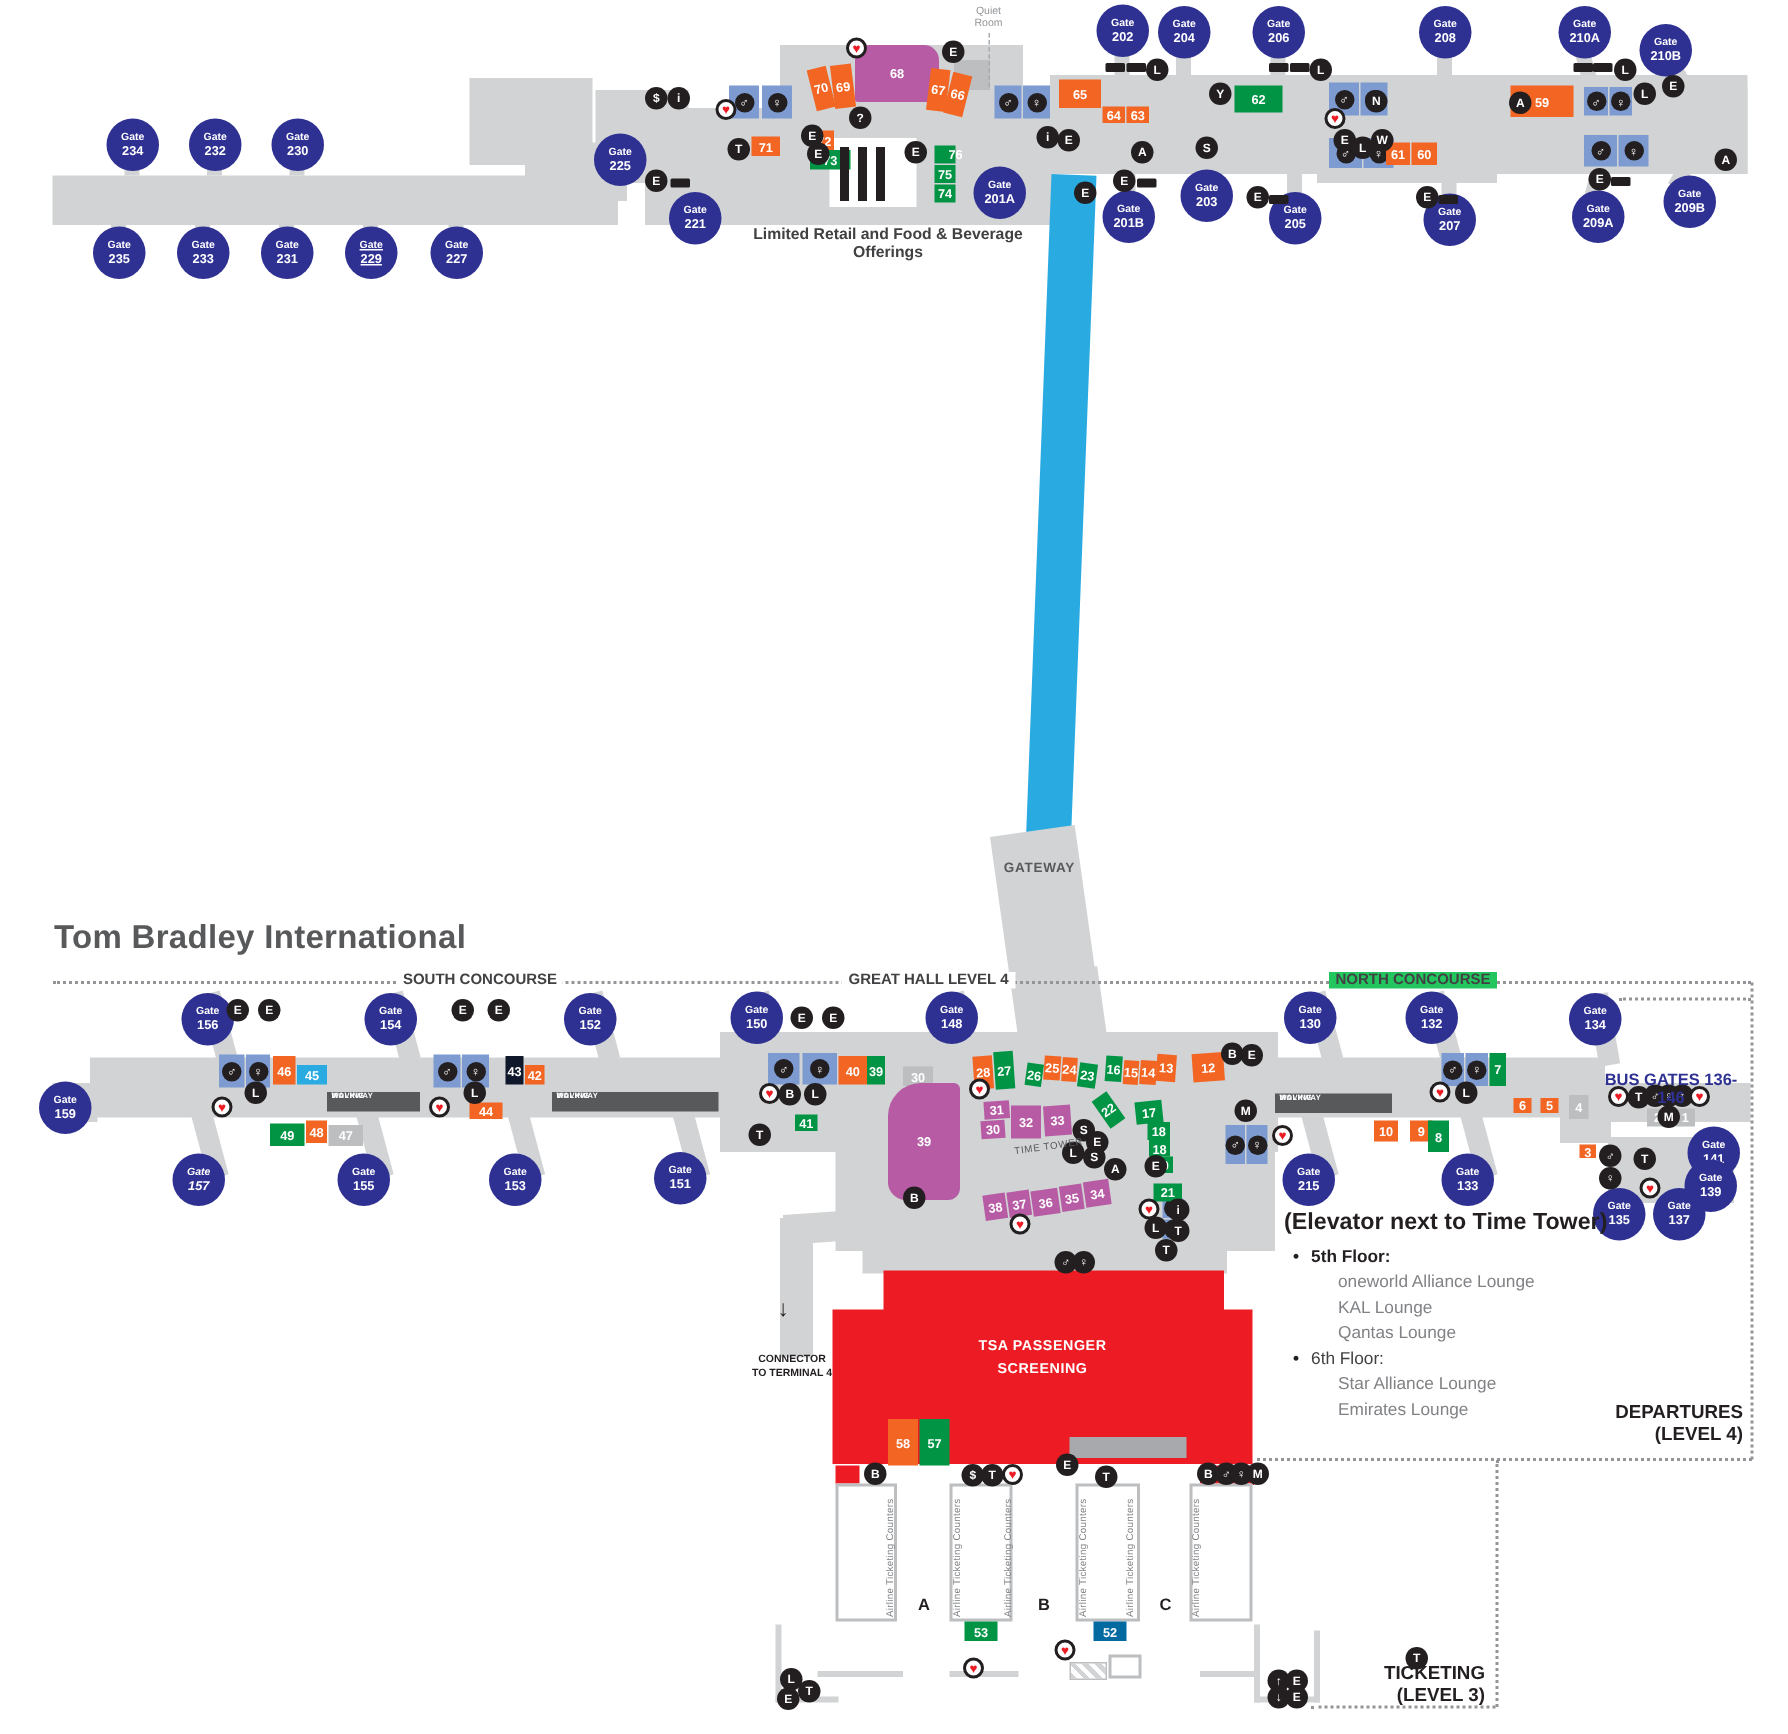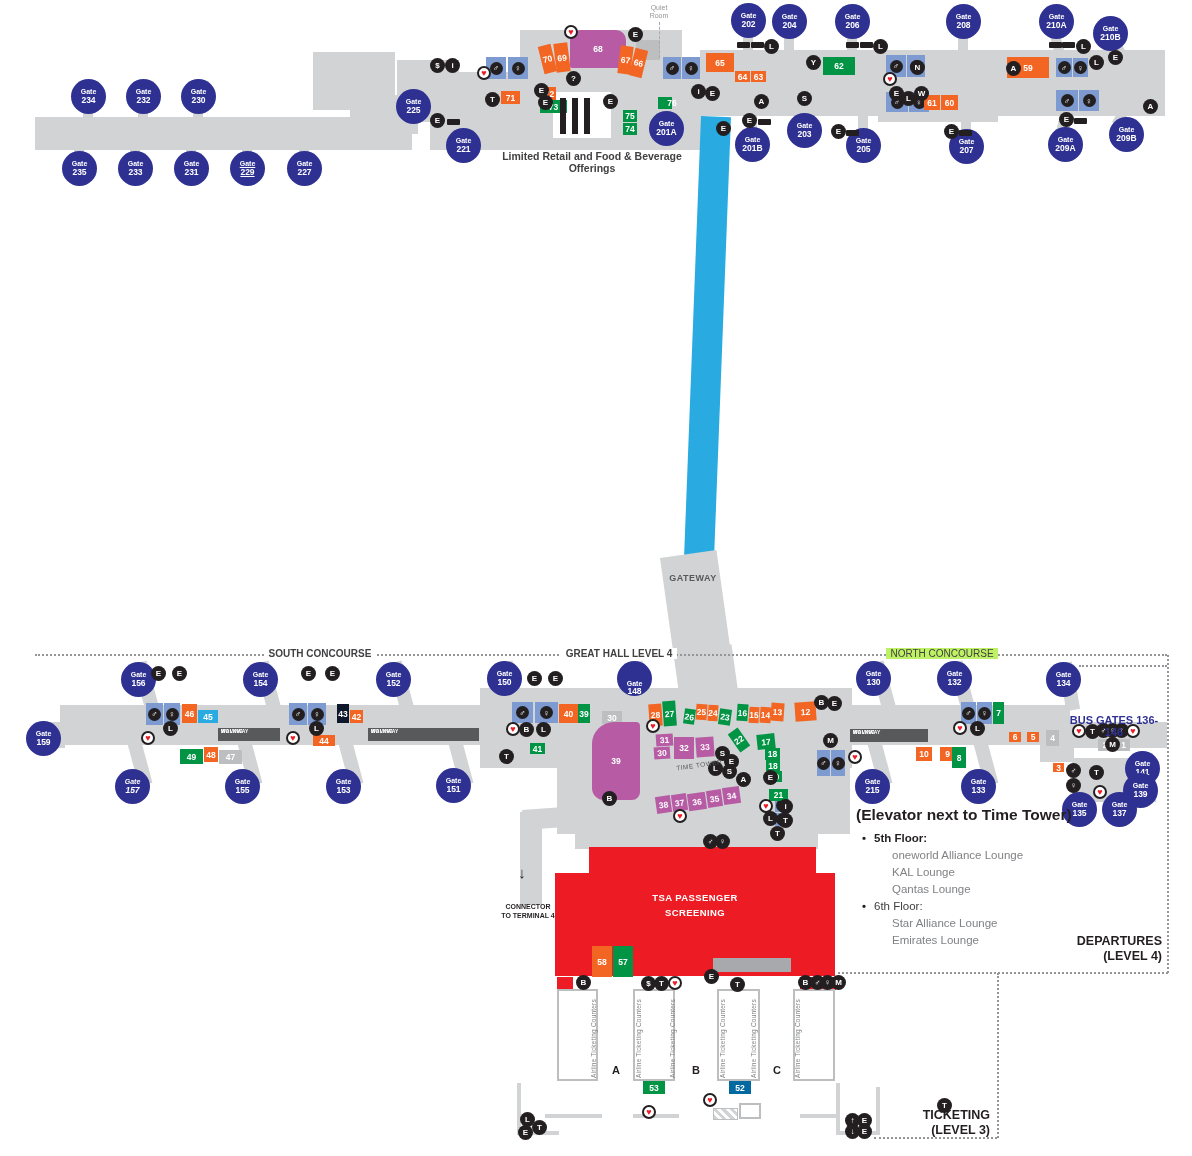--- a/index.html
+++ b/index.html
@@ -28,21 +28,21 @@
       z-index:2;font-weight:bold;letter-spacing:.3px;}
   .dot-h{border-top:2px dotted #939598;height:0;z-index:1;}
   .dot-v{border-left:2px dotted #939598;width:0;z-index:1;}
   .dot-q{border-left:1px dashed #A7A9AC;width:0;z-index:1;}
   .counter-label{writing-mode:vertical-rl;transform:rotate(180deg);font-size:6.5px;color:#808285;
                  height:86px;z-index:2;letter-spacing:.2px;}
   #static > div{position:absolute;z-index:6;}
   .lb-title{left:36px;top:612px;font-size:22px;font-weight:bold;color:#58595B;letter-spacing:.2px;}
   .lb-south{left:265px;top:648px;width:110px;text-align:center;font-size:10px;font-weight:bold;color:#414042;background:#fff;}
   .lb-great{left:561px;top:648px;width:116px;text-align:center;font-size:10px;font-weight:bold;color:#414042;background:#fff;}
-  .lb-north{left:886px;top:648px;width:112px;text-align:center;font-size:10px;font-weight:normal;color:#414042;background:#bef264;}
+  .lb-north{left:886px;top:648px;width:112px;text-align:center;font-size:10px;font-weight:bold;color:#414042;background:#22c55e;}
   .lb-bus{left:1062px;top:714px;width:104px;text-align:center;font-size:11px;font-weight:bold;color:#2E3192;}
   .lb-retail{left:492px;top:150px;width:200px;text-align:center;font-size:10.5px;font-weight:bold;color:#414042;}
   .lb-gateway{left:666px;top:573px;width:54px;text-align:center;font-size:9px;font-weight:bold;color:#58595B;letter-spacing:.5px;}
   .lb-quiet{left:642px;top:4px;width:34px;text-align:center;font-size:7px;color:#939598;line-height:1.2;}
   .lb-tsa{left:615px;top:890px;width:160px;text-align:center;font-size:9.5px;font-weight:bold;color:#fff;
           letter-spacing:.4px;line-height:1.6;}
   .lb-conn-arrow{left:512px;top:864px;width:20px;text-align:center;font-size:15px;color:#231F20;font-weight:bold;}
   .lb-conn{left:494px;top:902px;width:68px;text-align:center;font-size:7px;font-weight:bold;color:#231F20;line-height:1.3;}
   .lb-dep{left:1040px;top:934px;width:122px;text-align:right;font-size:12.5px;font-weight:bold;color:#231F20;line-height:1.2;}
   .lb-tkt{left:868px;top:1108px;width:122px;text-align:right;font-size:12.5px;font-weight:bold;color:#231F20;line-height:1.2;}
@@ -228,21 +228,21 @@
         <span>♀</span>
       </div>
       <div class="shop" style="left: 541px; top: 45px; width: 13px; height: 28px; background: rgb(242, 101, 34); transform: rotate(-14deg);">70</div>
       <div class="shop" style="left: 555px; top: 43px; width: 14px; height: 29px; background: rgb(242, 101, 34); transform: rotate(-7deg);">69</div>
       <div class="shop s68" style="left: 570px; top: 30px; width: 56px; height: 38px; background: rgb(182, 91, 164);">68</div>
       <div class="shop" style="left: 619px; top: 46px; width: 13px; height: 28px; background: rgb(242, 101, 34); transform: rotate(7deg);">67</div>
       <div class="shop" style="left: 632px; top: 49px; width: 13px; height: 28px; background: rgb(242, 101, 34); transform: rotate(14deg);">66</div>
       <div class="shop" style="left: 501px; top: 91px; width: 19px; height: 13px; background: rgb(242, 101, 34);">71</div>
       <div class="shop" style="left: 543px; top: 87px; width: 13px; height: 13px; background: rgb(242, 101, 34);">72</div>
       <div class="shop" style="left: 540px; top: 100px; width: 27px; height: 13px; background: rgb(0, 148, 68);">73</div>
-      <div class="shop" style="left: 658px; top: 97px; width: 13px; height: 12px; background: rgb(0, 148, 68); padding-left: 14px;">76</div>
+      <div class="shop" style="left: 623px; top: 97px; width: 13px; height: 12px; background: rgb(0, 148, 68); padding-left: 14px;">76</div>
       <div class="shop" style="left: 623px; top: 110px; width: 14px; height: 12px; background: rgb(0, 148, 68);">75</div>
       <div class="shop" style="left: 623px; top: 123px; width: 14px; height: 12px; background: rgb(0, 148, 68);">74</div>
       <div class="shop" style="left: 706px; top: 53px; width: 28px; height: 19px; background: rgb(242, 101, 34);">65</div>
       <div class="shop" style="left: 735px; top: 71px; width: 15px; height: 11px; background: rgb(242, 101, 34);">64</div>
       <div class="shop" style="left: 751px; top: 71px; width: 15px; height: 11px; background: rgb(242, 101, 34);">63</div>
       <div class="shop" style="left: 823px; top: 57px; width: 32px; height: 18px; background: rgb(0, 148, 68);">62</div>
       <div class="shop" style="left: 924px; top: 95px; width: 16px; height: 15px; background: rgb(242, 101, 34);">61</div>
       <div class="shop" style="left: 941px; top: 95px; width: 17px; height: 15px; background: rgb(242, 101, 34);">60</div>
       <div class="shop" style="left: 1007px; top: 57px; width: 42px; height: 21px; background: rgb(242, 101, 34);">59</div>
       <div class="shop" style="left: 182px; top: 704px; width: 15px; height: 19px; background: rgb(242, 101, 34);">46</div>
@@ -399,21 +399,21 @@
         <span class="gn">154</span>
       </div>
       <div class="gate" style="left: 376px; top: 662px;">
         <span class="gw">Gate</span>
         <span class="gn">152</span>
       </div>
       <div class="gate" style="left: 487px; top: 661px;">
         <span class="gw">Gate</span>
         <span class="gn">150</span>
       </div>
-      <div class="gate" style="left: 617px; top: 661px; justify-content: flex-end;">
+      <div class="gate" style="left: 617px; top: 661px;">
         <span class="gw">Gate</span>
         <span class="gn">148</span>
       </div>
       <div class="gate" style="left: 26px; top: 721px;">
         <span class="gw">Gate</span>
         <span class="gn">159</span>
       </div>
       <div class="gate" style="left: 115px; top: 769px; font-style: italic;">
         <span class="gw">Gate</span>
         <span class="gn">157</span>
@@ -591,20 +591,21 @@
       <div class="dot-h" style="left: 1079px; top: 665px; width: 88px; height: 0px;"></div>
       <div class="dot-q" style="left: 659px; top: 22px; width: 0px; height: 36px;"></div>
       <div class="counter-label" style="left: 590px; top: 992px;">Airline Ticketing Counters</div>
       <div class="counter-label" style="left: 635px; top: 992px;">Airline Ticketing Counters</div>
       <div class="counter-label" style="left: 669px; top: 992px;">Airline Ticketing Counters</div>
       <div class="counter-label" style="left: 719px; top: 992px;">Airline Ticketing Counters</div>
       <div class="counter-label" style="left: 750px; top: 992px;">Airline Ticketing Counters</div>
       <div class="counter-label" style="left: 794px; top: 992px;">Airline Ticketing Counters</div>
     </div>
   <div id="static">
+    <div class="lb-title">Tom Bradley International</div>
     <div class="lb-south">SOUTH CONCOURSE</div>
     <div class="lb-great">GREAT HALL LEVEL 4</div>
     <div class="lb-north">NORTH CONCOURSE</div>
     <div class="lb-bus">BUS GATES 136-146</div>
     <div class="lb-retail">Limited Retail and Food &amp; Beverage Offerings</div>
     <div class="lb-gateway">GATEWAY</div>
     <div class="lb-quiet">
       <div>Quiet</div>
       <div>Room</div>
     </div>

